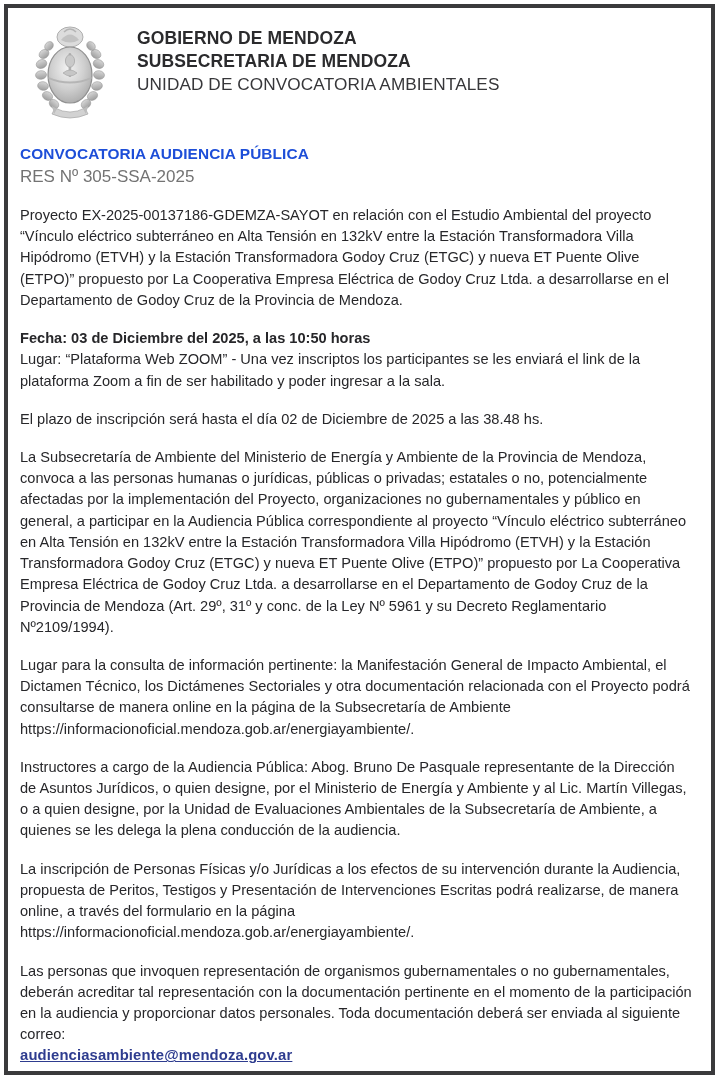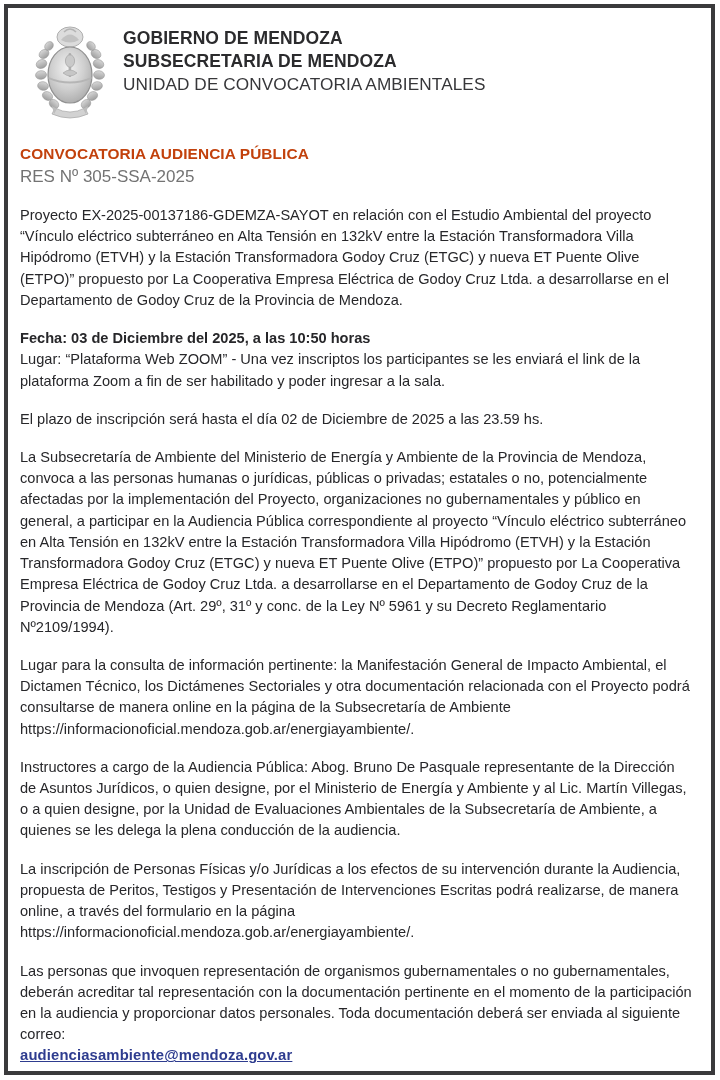--- a/index.html
+++ b/index.html
@@ -29,21 +29,21 @@
     border: 4px solid #3a3a3c;
     background: #ffffff;
     padding: 8px 11px 0 11px;
     overflow: hidden;
   }
 
   
   .masthead {
     display: flex;
     align-items: flex-start;
-    gap: 14px;
+    gap: 28px;
     padding-top: 4px;
     padding-left: 12px;
   }
   .emblem {
     flex: 0 0 auto;
     width: 78px;
     height: 108px;
     position: relative;
   }
   .emblem svg { display: block; width: 78px; height: 108px; }
@@ -64,21 +64,21 @@
   
   .titles {
     margin-top: 15px;
     padding-left: 1px;
   }
   .doc-title {
     font-size: 15.4px;
     font-weight: bold;
     letter-spacing: 0.1px;
     line-height: 1.42;
-    color: #c2410c;
+    color: #1d4ed8;
   }
   .doc-res {
     font-size: 17px;
     font-weight: normal;
     line-height: 1.42;
     color: #737373;
   }
 
   
   .body-copy {
@@ -186,21 +186,21 @@
 
     <div class="body-copy">
 
       <p class="para">Proyecto EX-2025-00137186-GDEMZA-SAYOT  en relación con el Estudio Ambiental del proyecto “Vínculo eléctrico subterráneo en Alta Tensión en 132kV entre la Estación Transformadora Villa Hipódromo (ETVH) y la Estación Transformadora Godoy Cruz (ETGC) y nueva ET Puente Olive (ETPO)” propuesto por La Cooperativa Empresa Eléctrica de Godoy Cruz Ltda. a desarrollarse en el Departamento de Godoy Cruz de la Provincia de Mendoza.</p>
 
       <p class="para">
         <span class="b">Fecha: 03 de Diciembre del 2025, a las 10:50 horas</span><br>
         <span>Lugar: “Plataforma Web ZOOM” - Una vez inscriptos los participantes se les enviará el link de la plataforma Zoom a fin de ser habilitado y poder ingresar a la sala.</span>
       </p>
 
-      <p class="para">El plazo de inscripción será hasta el día 02 de Diciembre de 2025 a las 23.59 hs.</p>
+      <p class="para">El plazo de inscripción será hasta el día 02 de Diciembre de 2025 a las 38.48 hs.</p>
 
       <p class="para">La Subsecretaría de Ambiente del Ministerio de Energía y Ambiente de la Provincia de Mendoza, convoca a las personas humanas o jurídicas, públicas o privadas; estatales o no, potencialmente afectadas por la implementación del Proyecto, organizaciones no gubernamentales y público en general, a participar en la Audiencia Pública correspondiente al proyecto “Vínculo eléctrico subterráneo en Alta Tensión en 132kV entre la Estación Transformadora Villa Hipódromo (ETVH) y la Estación Transformadora Godoy Cruz (ETGC) y nueva ET Puente Olive (ETPO)” propuesto por La Cooperativa Empresa Eléctrica de Godoy Cruz Ltda. a desarrollarse en el Departamento de Godoy Cruz de la Provincia de Mendoza (Art. 29º, 31º y conc. de la Ley Nº 5961 y su Decreto Reglamentario Nº2109/1994).</p>
 
       <p class="para">
         <span>Lugar para la consulta de información pertinente: la Manifestación General de Impacto Ambiental, el Dictamen Técnico, los Dictámenes Sectoriales y otra documentación relacionada con el Proyecto podrá consultarse de manera online en la página de la Subsecretaría de Ambiente</span><br>
         <span class="urlline"> https://informacionoficial.mendoza.gob.ar/energiayambiente/.</span>
       </p>
 
       <p class="para">Instructores a cargo de la Audiencia Pública: Abog. Bruno De Pasquale representante de la Dirección de Asuntos Jurídicos, o quien designe, por el Ministerio de Energía y Ambiente y al Lic. Martín Villegas, o a quien designe, por la Unidad de Evaluaciones Ambientales de la Subsecretaría de Ambiente, a quienes se les delega la plena conducción de la audiencia.</p>
 

